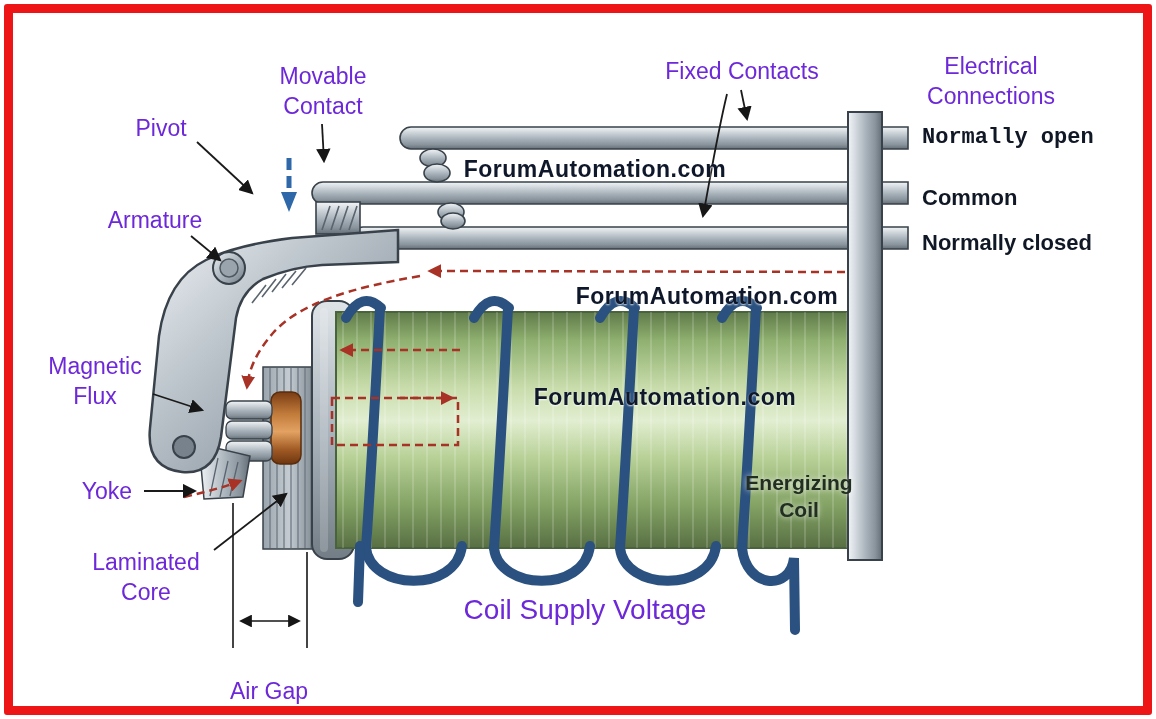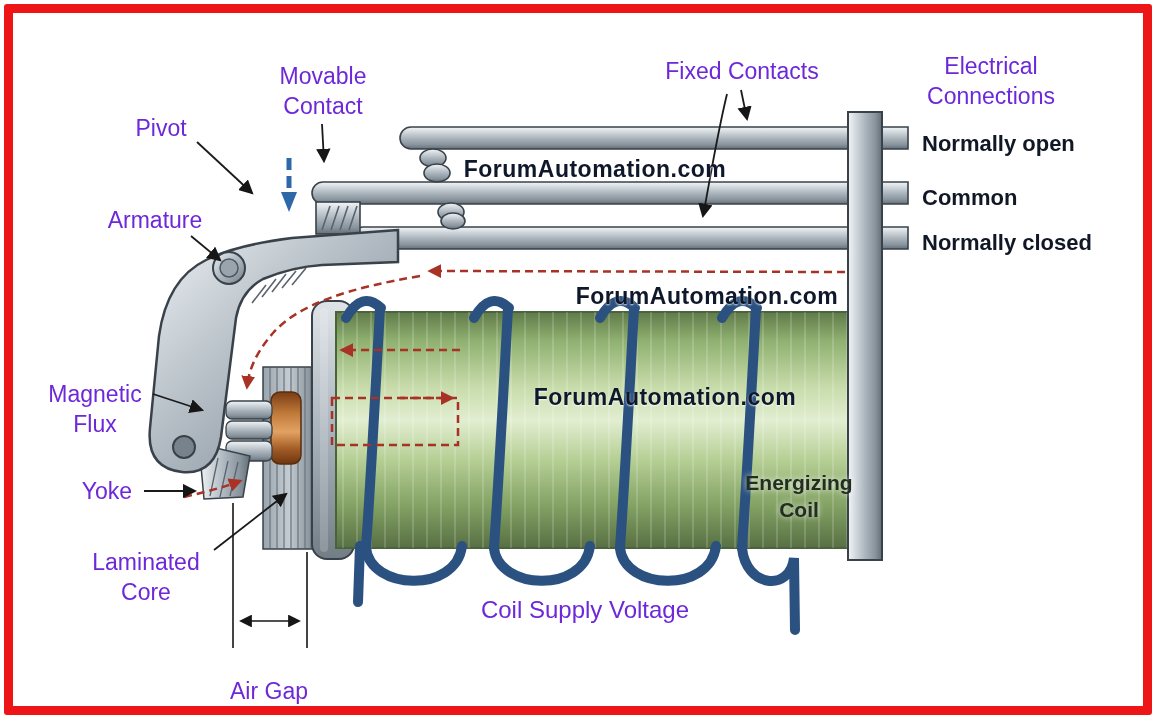--- a/index.html
+++ b/index.html
@@ -15,21 +15,21 @@
   .lbl{
     position:absolute;transform:translate(-50%,-50%);
     font-weight:400;font-size:23px;line-height:1.3;color:#6d28d9;
     text-align:center;white-space:nowrap;z-index:20;
   }
   .lbl.wrap{white-space:normal;}
   .lbl-left{
     position:absolute;transform:translateY(-50%);
     font-weight:600;font-size:22px;color:#101826;white-space:nowrap;z-index:20;
   }
-  .lbl.big{font-size:24px;}
+  .lbl.big{font-size:28px;}
   .lbl.coil-lbl{
     font-size:21px;font-weight:600;color:#222e22;
     text-shadow:0 0 6px rgba(255,255,255,0.8);
   }
   .watermark{
     position:absolute;transform:translate(-50%,-50%);
     font-weight:700;font-size:23px;color:#0f172a;letter-spacing:0.5px;
     text-shadow:0 1px 2px rgba(255,255,255,0.85);white-space:nowrap;z-index:15;
   }
 </style>
@@ -196,25 +196,25 @@
   </svg>
 
   <div class="watermark" style="left:595px;top:169px;">ForumAutomation.com</div>
   <div class="watermark" style="left:707px;top:296px;">ForumAutomation.com</div>
   <div class="watermark" style="left:665px;top:397px;">ForumAutomation.com</div>
 
   <div class="lbl" style="left:161px;top:129px;">Pivot</div>
   <div class="lbl wrap" style="left:323px;top:92px;width:170px;">Movable Contact</div>
   <div class="lbl" style="left:742px;top:72px;">Fixed Contacts</div>
   <div class="lbl wrap" style="left:991px;top:82px;width:210px;">Electrical Connections</div>
-  <div class="lbl-left" style="left:922px;top:144px;">Normally open</div>
+  <div class="lbl-left" style="left:922px;top:137px;font-family:Liberation Mono, monospace;">Normally open</div>
   <div class="lbl-left" style="left:922px;top:198px;">Common</div>
   <div class="lbl-left" style="left:922px;top:243px;">Normally closed</div>
   <div class="lbl" style="left:155px;top:221px;">Armature</div>
-  <div class="lbl wrap" style="left:95px;top:382px;width:140px;margin-top:28px;">Magnetic Flux</div>
+  <div class="lbl wrap" style="left:95px;top:382px;width:140px;">Magnetic Flux</div>
   <div class="lbl" style="left:107px;top:492px;">Yoke</div>
   <div class="lbl wrap" style="left:146px;top:578px;width:160px;">Laminated Core</div>
   <div class="lbl" style="left:269px;top:673px;margin-top:19px;">Air Gap</div>
   <div class="lbl big" style="left:585px;top:610px;">Coil Supply Voltage</div>
   <div class="lbl wrap coil-lbl" style="left:799px;top:496px;width:150px;">Energizing Coil</div>
 
   <div class="frame"></div>
 </div>
 
 </body></html>

